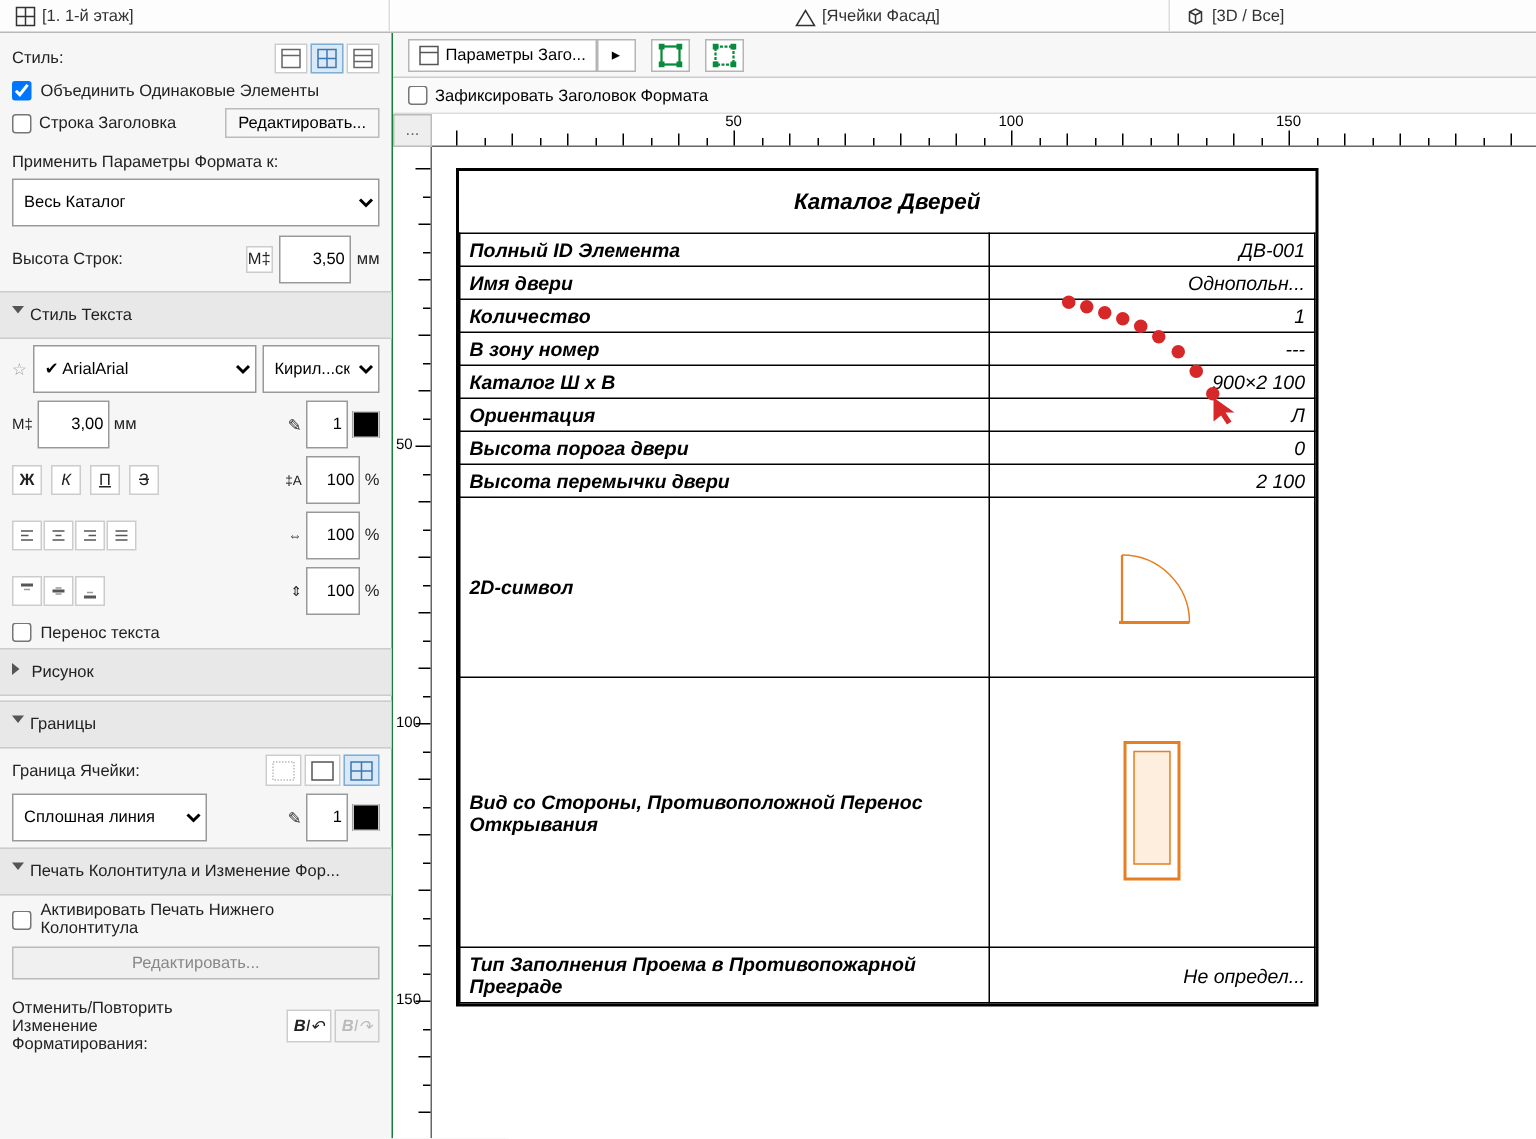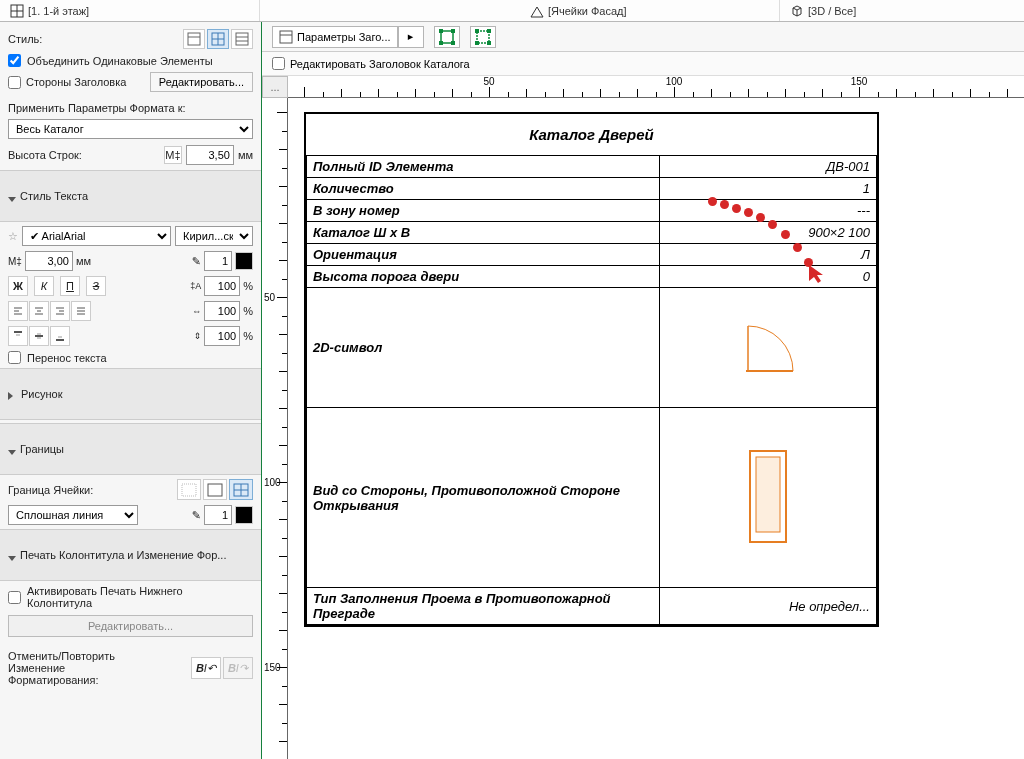--- a/index.html
+++ b/index.html
@@ -23,24 +23,24 @@
 .left { width: 262px; background:#f6f6f6; border-right:1px solid #15803d; padding: 6px 0 0 0; display:flex; flex-direction:column; gap:3px; font-size:11px; color:#222;}
 .row { display:flex; align-items:center; padding: 1px 8px; gap:6px;}
 .row.between { justify-content:space-between; }
 .row label, .row span { font-size:11px; }
 .style-select { display:flex; gap:2px; }
 .btn-ico { width:22px; height:20px; border:1px solid #ccc; background:#fff; display:inline-flex; align-items:center; justify-content:center; cursor:pointer; }
 .btn-ico.active { background:#dbe9f7; border-color:#7daed6;}
 .btn-flat { height:20px; padding:0 8px; border:1px solid #bbb; background:#f7f7f7; cursor:pointer; font-size:11px;}
 .btn-flat:disabled { color:#999; }
 input[type=checkbox]{ width:13px; height:13px; }
-.accordion { background:#e8e8e8; border-top:1px solid #ccc; border-bottom:1px solid #ccc; padding:19px 8px; display:flex; align-items:flex-end; gap:4px; cursor:pointer; font-size:11px; color:#222;}
+.accordion { background:#e8e8e8; border-top:1px solid #ccc; border-bottom:1px solid #ccc; padding:9px 8px; display:flex; align-items:flex-start; gap:4px; cursor:pointer; font-size:11px; color:#222;}
 .accordion .arrow { display:inline-block; width:0; height:0; border-left:4px solid transparent; border-right:4px solid transparent; border-top:5px solid #555;}
 .accordion.closed .arrow { border-top:none; border-left:5px solid #555; border-top:4px solid transparent; border-bottom:4px solid transparent;}
-select, input[type=text] { height:20px; border:1px solid #999; background:#fff; padding:0 3px; font-size:11px;}
+select, input[type=text] { height:32px; border:1px solid #999; background:#fff; padding:0 3px; font-size:11px;}
 select { width:100%; }
 .inp-sm { width:48px; text-align:right; }
 .mm { font-size:11px; }
 .tiny-ico { width:18px; height:18px; border:1px solid #ccc; background:#fff; display:inline-flex; align-items:center; justify-content:center; font-size:9px;}
 .tiny-ico.dark { background:#000;}
 .align-group { display:flex; gap:1px; }
 .align-btn { width:20px; height:20px; border:1px solid #ccc; background:#fff; display:inline-flex; align-items:center; justify-content:center; cursor:pointer;}
 .align-btn svg{width:12px;height:12px;}
 .border-select { display:flex; gap:2px; }
 .border-btn { width:24px; height:21px; border:1px solid #ccc; background:#fff; cursor:pointer; display:inline-flex; align-items:center; justify-content:center;}
@@ -167,21 +167,21 @@
             </span>
         </div>
       </div>
       <div class="row">
           <input type="checkbox" checked="" style="">
           <span>Объединить Одинаковые Элементы</span>
         </div>
       <div class="row between">
         <span style="display:flex;align-items:center;gap:5px;">
             <input type="checkbox" style="">
-            <span>Стороны Заголовка</span>
+            <span>Строка Заголовка</span>
           </span>
         <button class="btn-flat">Редактировать...</button>
       </div>
       <div class="row" style="padding-top:6px;">
           <span>Применить Параметры Формата к:</span>
         </div>
       <div class="row">
           <select><option>Весь Каталог</option></select>
         </div>
       <div class="row between row-pad">
@@ -388,21 +388,21 @@
               <rect x="2" y="2" width="12" height="12" fill="none" stroke="#0a8a3a" stroke-dasharray="2 1" stroke-width="1.5"></rect>
               <rect x="0" y="0" width="4" height="4" fill="#0a8a3a"></rect>
               <rect x="12" y="0" width="4" height="4" fill="#0a8a3a"></rect>
               <rect x="0" y="12" width="4" height="4" fill="#0a8a3a"></rect>
               <rect x="12" y="12" width="4" height="4" fill="#0a8a3a"></rect>
             </svg>
           </span>
       </div>
       <div class="checkbox-row">
           <input type="checkbox" style="">
-          <span>Редактировать Заголовок Каталога</span>
+          <span>Зафиксировать Заголовок Формата</span>
         </div>
 
       <div class="ruler-area">
         <div class="corner">...</div>
         <div class="ruler-h">
             <div class="tick major" style="left: 16px;"></div>
             <div class="tick" style="left: 34.5px;"></div>
             <div class="tick sub" style="left: 53px;"></div>
             <div class="tick" style="left: 71.5px;"></div>
             <div class="tick sub" style="left: 90px;"></div>
@@ -487,53 +487,61 @@
         <div class="canvas">
           <div class="sheet">
             <div class="sheet-title">Каталог Дверей</div>
             <table class="catalog">
               <tbody id="catalog-rows">
                   <tr>
                     <td class="lbl">Полный ID Элемента</td>
                     <td class="val">ДВ-001</td>
                   </tr>
                   <tr>
+                    <td class="lbl">Имя двери</td>
+                    <td class="val">Однопольн...</td>
+                  </tr>
+                  <tr>
                     <td class="lbl">Количество</td>
                     <td class="val">1</td>
                   </tr>
                   <tr>
                     <td class="lbl">В зону номер</td>
                     <td class="val">---</td>
                   </tr>
                   <tr>
                     <td class="lbl">Каталог Ш х В</td>
                     <td class="val">900×2 100</td>
                   </tr>
                   <tr>
                     <td class="lbl">Ориентация</td>
                     <td class="val">Л</td>
                   </tr>
                   <tr>
                     <td class="lbl">Высота порога двери</td>
                     <td class="val">0</td>
+                  </tr>
+                  <tr>
+                    <td class="lbl">Высота перемычки двери</td>
+                    <td class="val">2 100</td>
                   </tr>
                 </tbody>
               <tbody>
                   <tr>
                     <td class="lbl">2D-символ</td>
                   <td class="sym">
                     <svg width="60" height="60" class="door-2d">
                         <path d="M 10 55 L 10 10" stroke="#e67e22" stroke-width="1.5" fill="none"></path>
                         <path d="M 10 10 A 45 45 0 0 1 55 55" stroke="#e67e22" stroke-width="1" fill="none"></path>
                         <line x1="8" y1="55" x2="55" y2="55" stroke="#e67e22" stroke-width="2"></line>
                       </svg>
                   </td>
                   </tr>
               <tr>
-                    <td class="lbl">Вид со Стороны, Противоположной Стороне Открывания</td>
+                    <td class="lbl">Вид со Стороны, Противоположной Перенос Открывания</td>
                   <td class="sym big">
                     <svg width="40" height="95" class="door-3d">
                         <rect x="2" y="2" width="36" height="91" fill="none" stroke="#e67e22" stroke-width="2"></rect>
                         <rect x="8" y="8" width="24" height="75" fill="#fdeede" stroke="#e67e22"></rect>
                       </svg>
                   </td>
                   </tr>
               <tr>
                     <td class="lbl">Тип Заполнения Проема в Противопожарной Преграде</td>
                   <td class="val">Не определ...</td>

